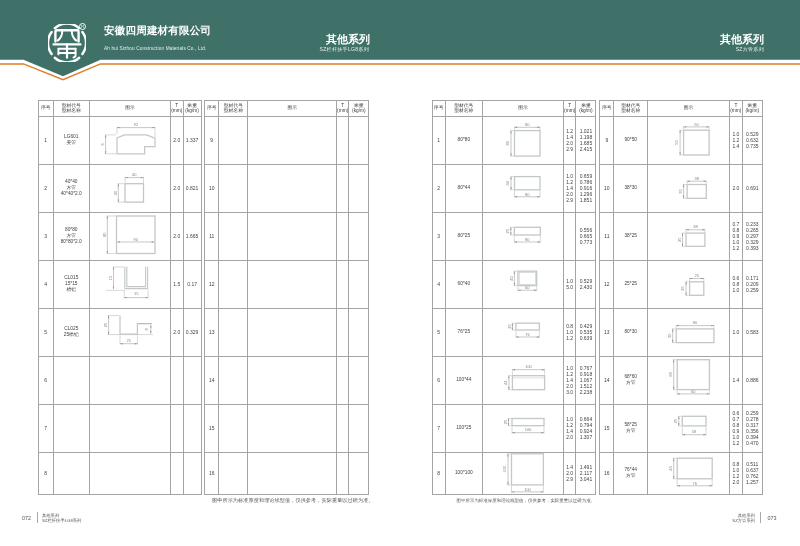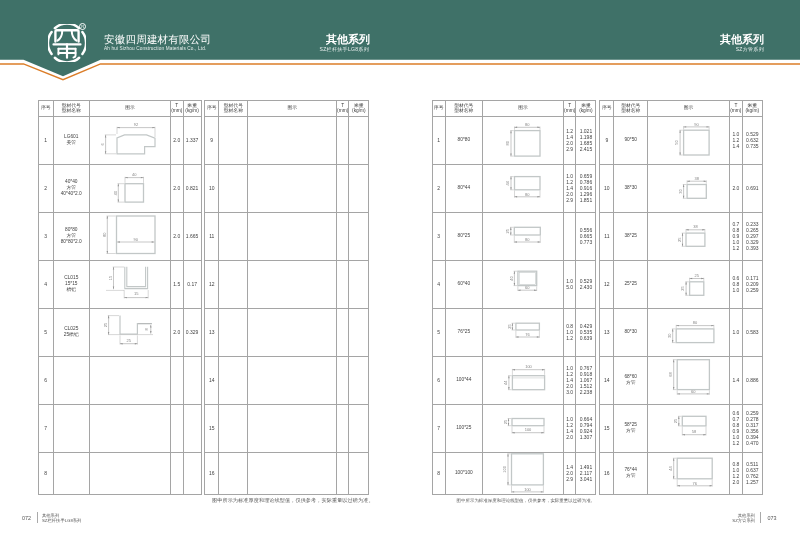--- a/index.html
+++ b/index.html
@@ -32,21 +32,21 @@
  <path d="M 11 26 H 29" stroke-width="2"></path>
  <path d="M 11 30.5 H 29" stroke-width="2"></path>
  <path d="M 20 21.5 V 35.5" stroke-width="2.3"></path>
  <path d="M 11 26 V 32" stroke-width="2"></path>
  <path d="M 29 26 V 33 Q 29 35.2 26.8 35.2" stroke-width="2"></path>
 </g>
 </svg>
 
 <div class="abs" style="left:79px;top:23.2px;width:5.2px;height:5.2px;border:0.7px solid #fff;border-radius:50%;color:#fff;font-size:4px;line-height:5px;text-align:center;">R</div>
 
-<div class="abs" style="left:104px;top:33px;color:#fff;font-size:10.5px;font-weight:normal;letter-spacing:0.22px;white-space:nowrap;">安徽四周建材有限公司</div>
+<div class="abs" style="left:104px;top:24px;color:#fff;font-size:10.5px;font-weight:bold;letter-spacing:0.22px;white-space:nowrap;">安徽四周建材有限公司</div>
 
 <div class="abs" style="left:104px;top:45.6px;color:#e8efed;font-size:4.7px;letter-spacing:0.14px;white-space:nowrap;">Ah hui Sizhou Construction Materials Co., Ltd.</div>
 
 <div class="abs" style="left:240px;top:31.6px;width:130px;text-align:right;color:#fff;font-size:11px;font-weight:bold;letter-spacing:0px;">其他系列</div>
 
 <div class="abs" style="left:240px;top:46.4px;width:129px;text-align:right;color:#ecf1f0;font-size:5px;letter-spacing:0.33px;">SZ栏杆扶手LG8系列</div>
 
 <div class="abs" style="left:634px;top:31.6px;width:130px;text-align:right;color:#fff;font-size:11px;font-weight:bold;">其他系列</div>
 
 <div class="abs" style="left:634px;top:46.4px;width:130px;text-align:right;color:#ecf1f0;font-size:5px;letter-spacing:0.33px;">SZ方管系列</div>

